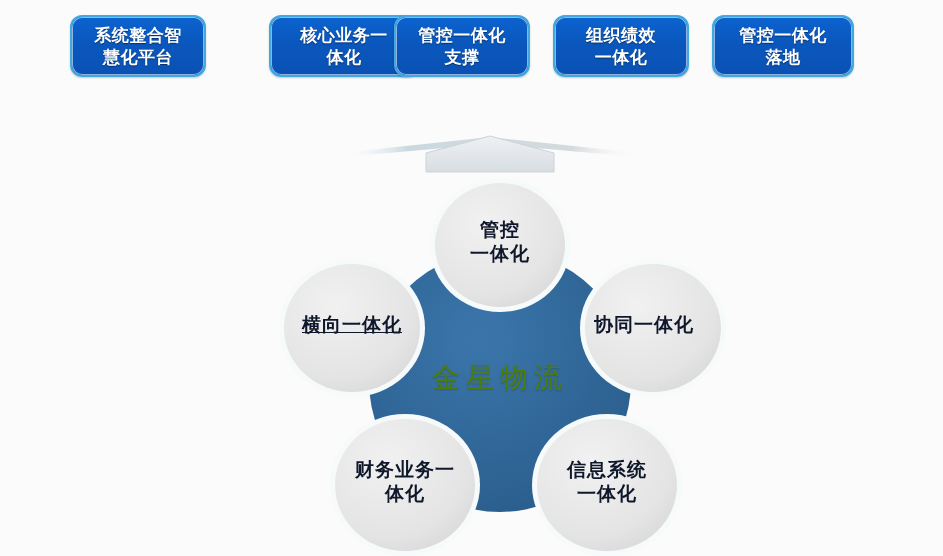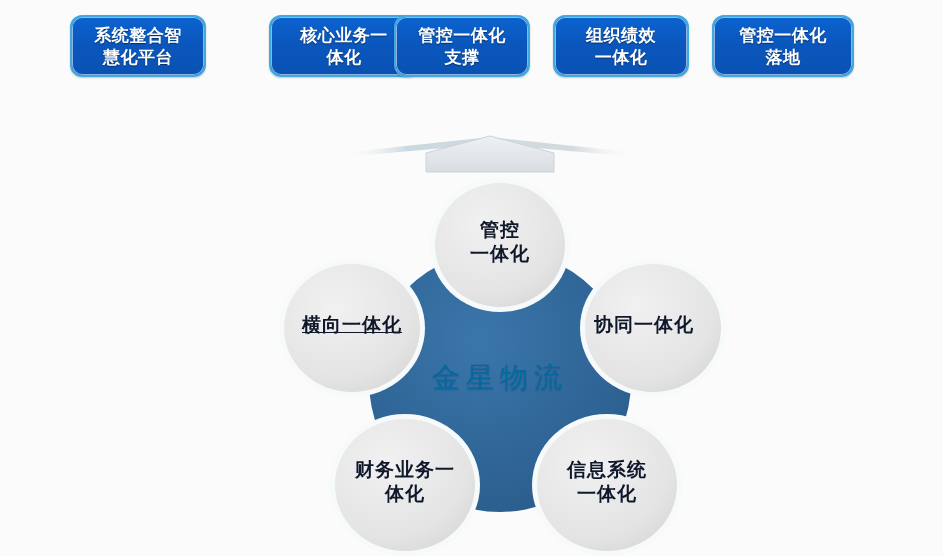--- a/index.html
+++ b/index.html
@@ -81,21 +81,21 @@
     font-size: 19px;
     font-weight: bold;
     line-height: 1.28;
     white-space: pre-line;
     letter-spacing: 1px;
     pointer-events: none;
   }
   .center-label {
     position: absolute;
     text-align: center;
-    color: #0369a1;
+    color: #4d7c0f;
     font-size: 28px;
     font-weight: normal;
     letter-spacing: 6px;
     line-height: 1.2;
     text-shadow: 0 1px 2px rgba(0,0,0,0.18);
     pointer-events: none;
   }
 </style>
 </head>
 <body>

